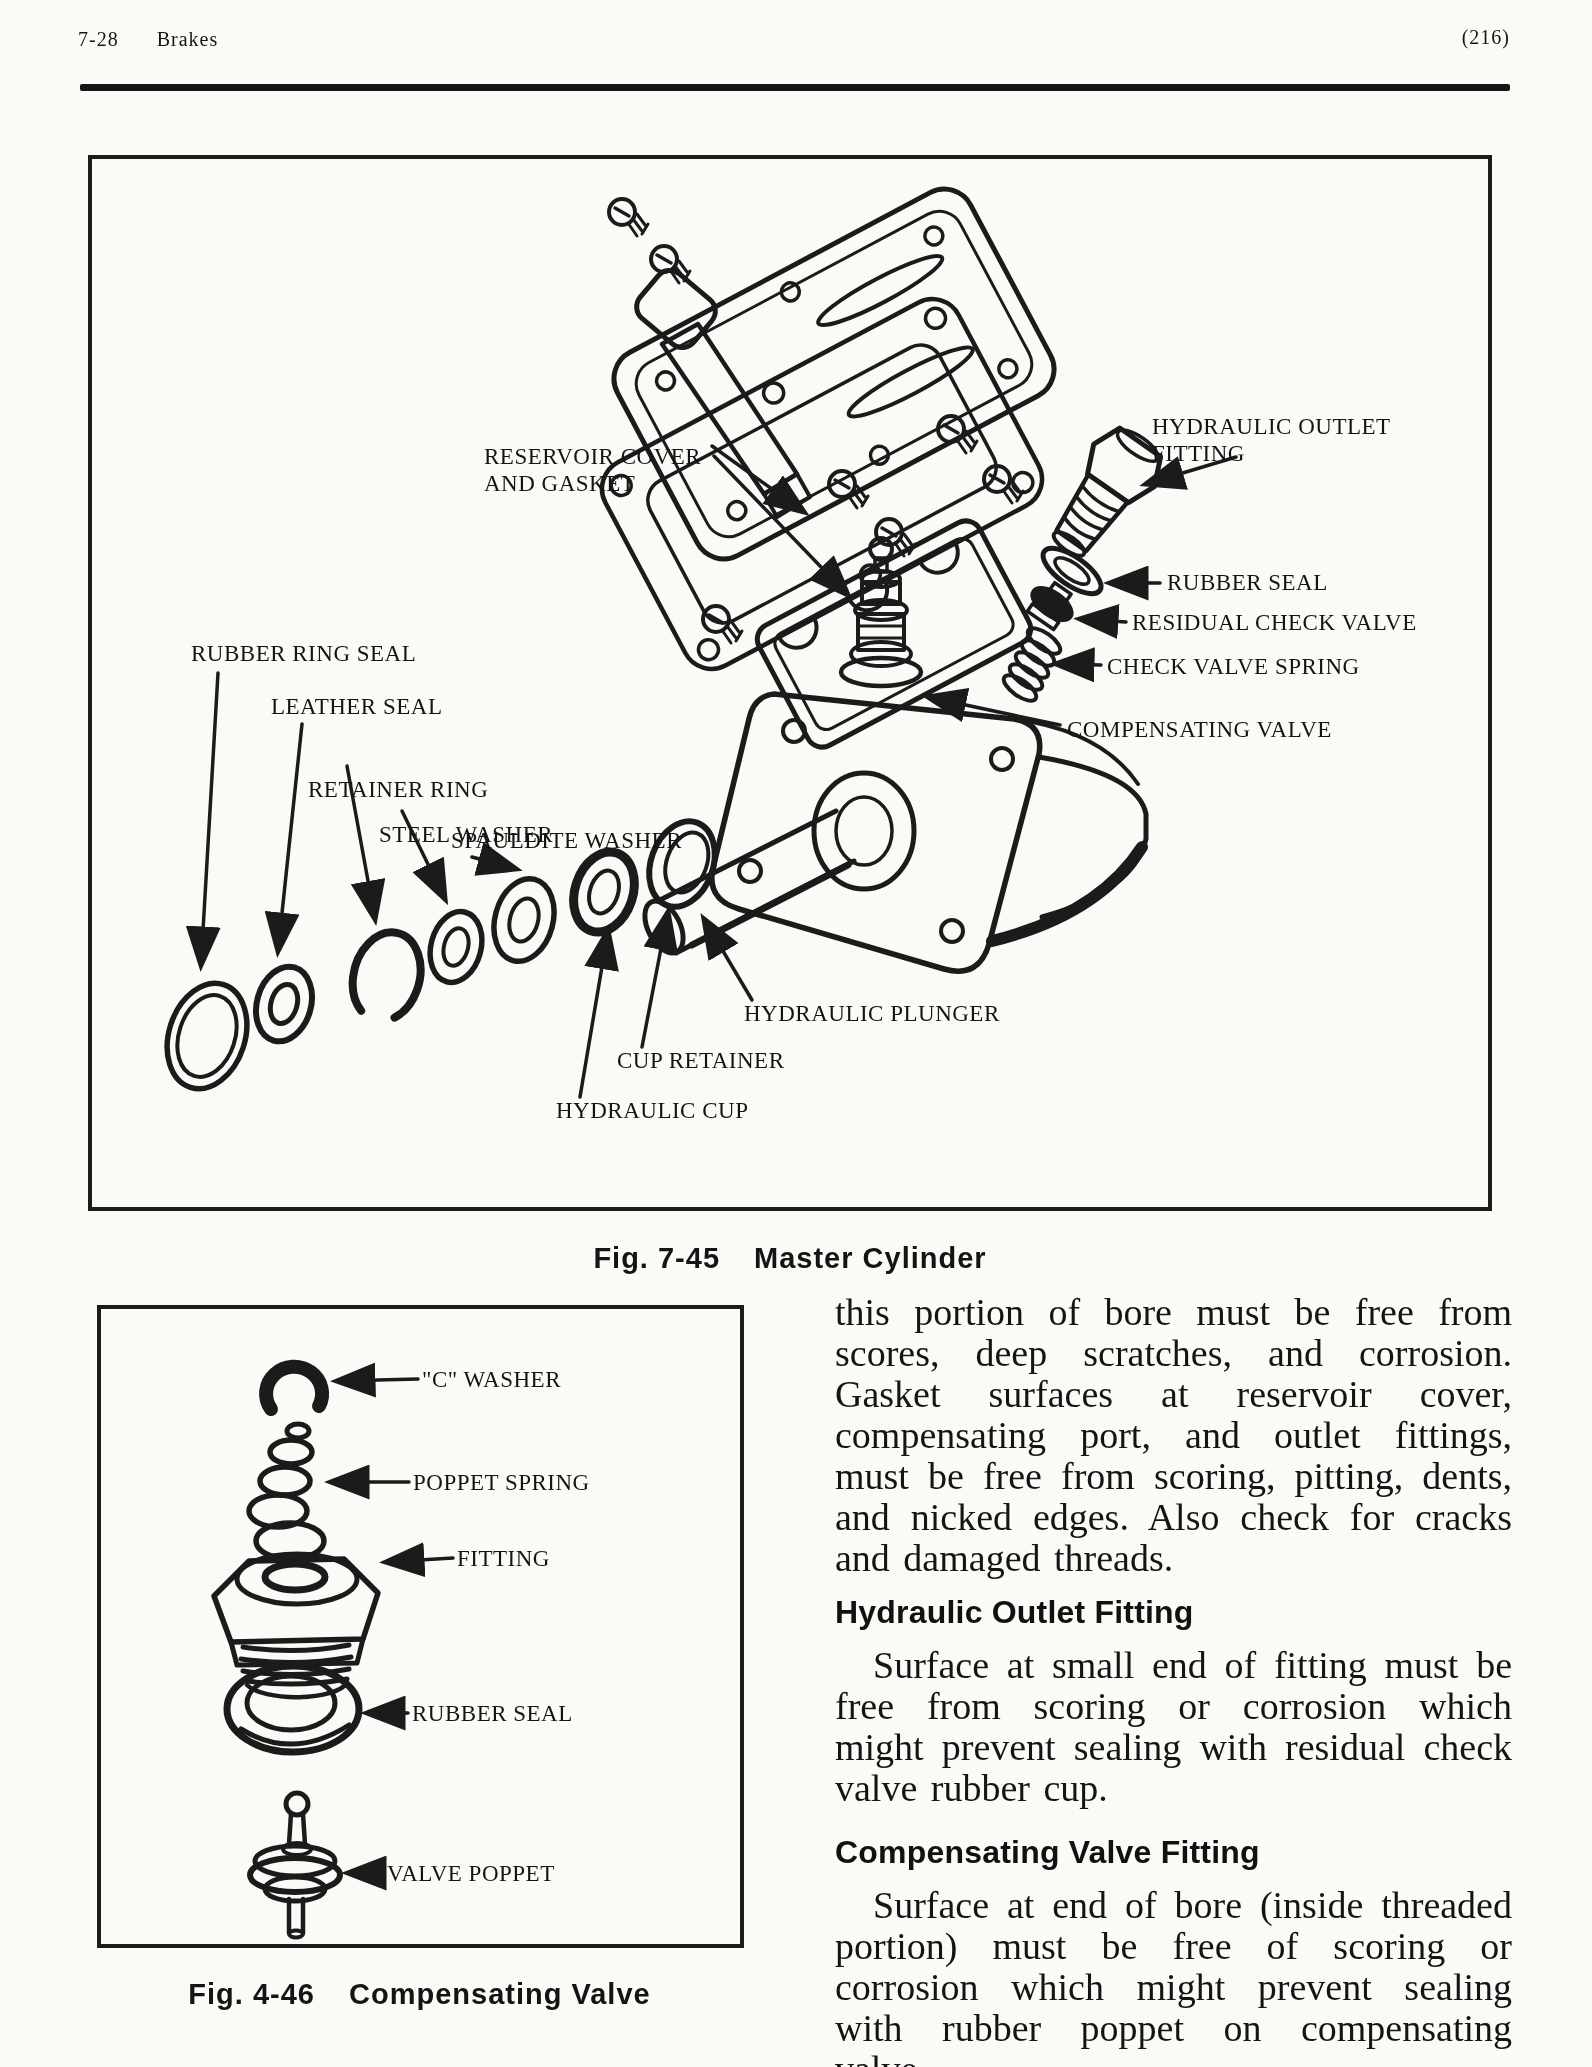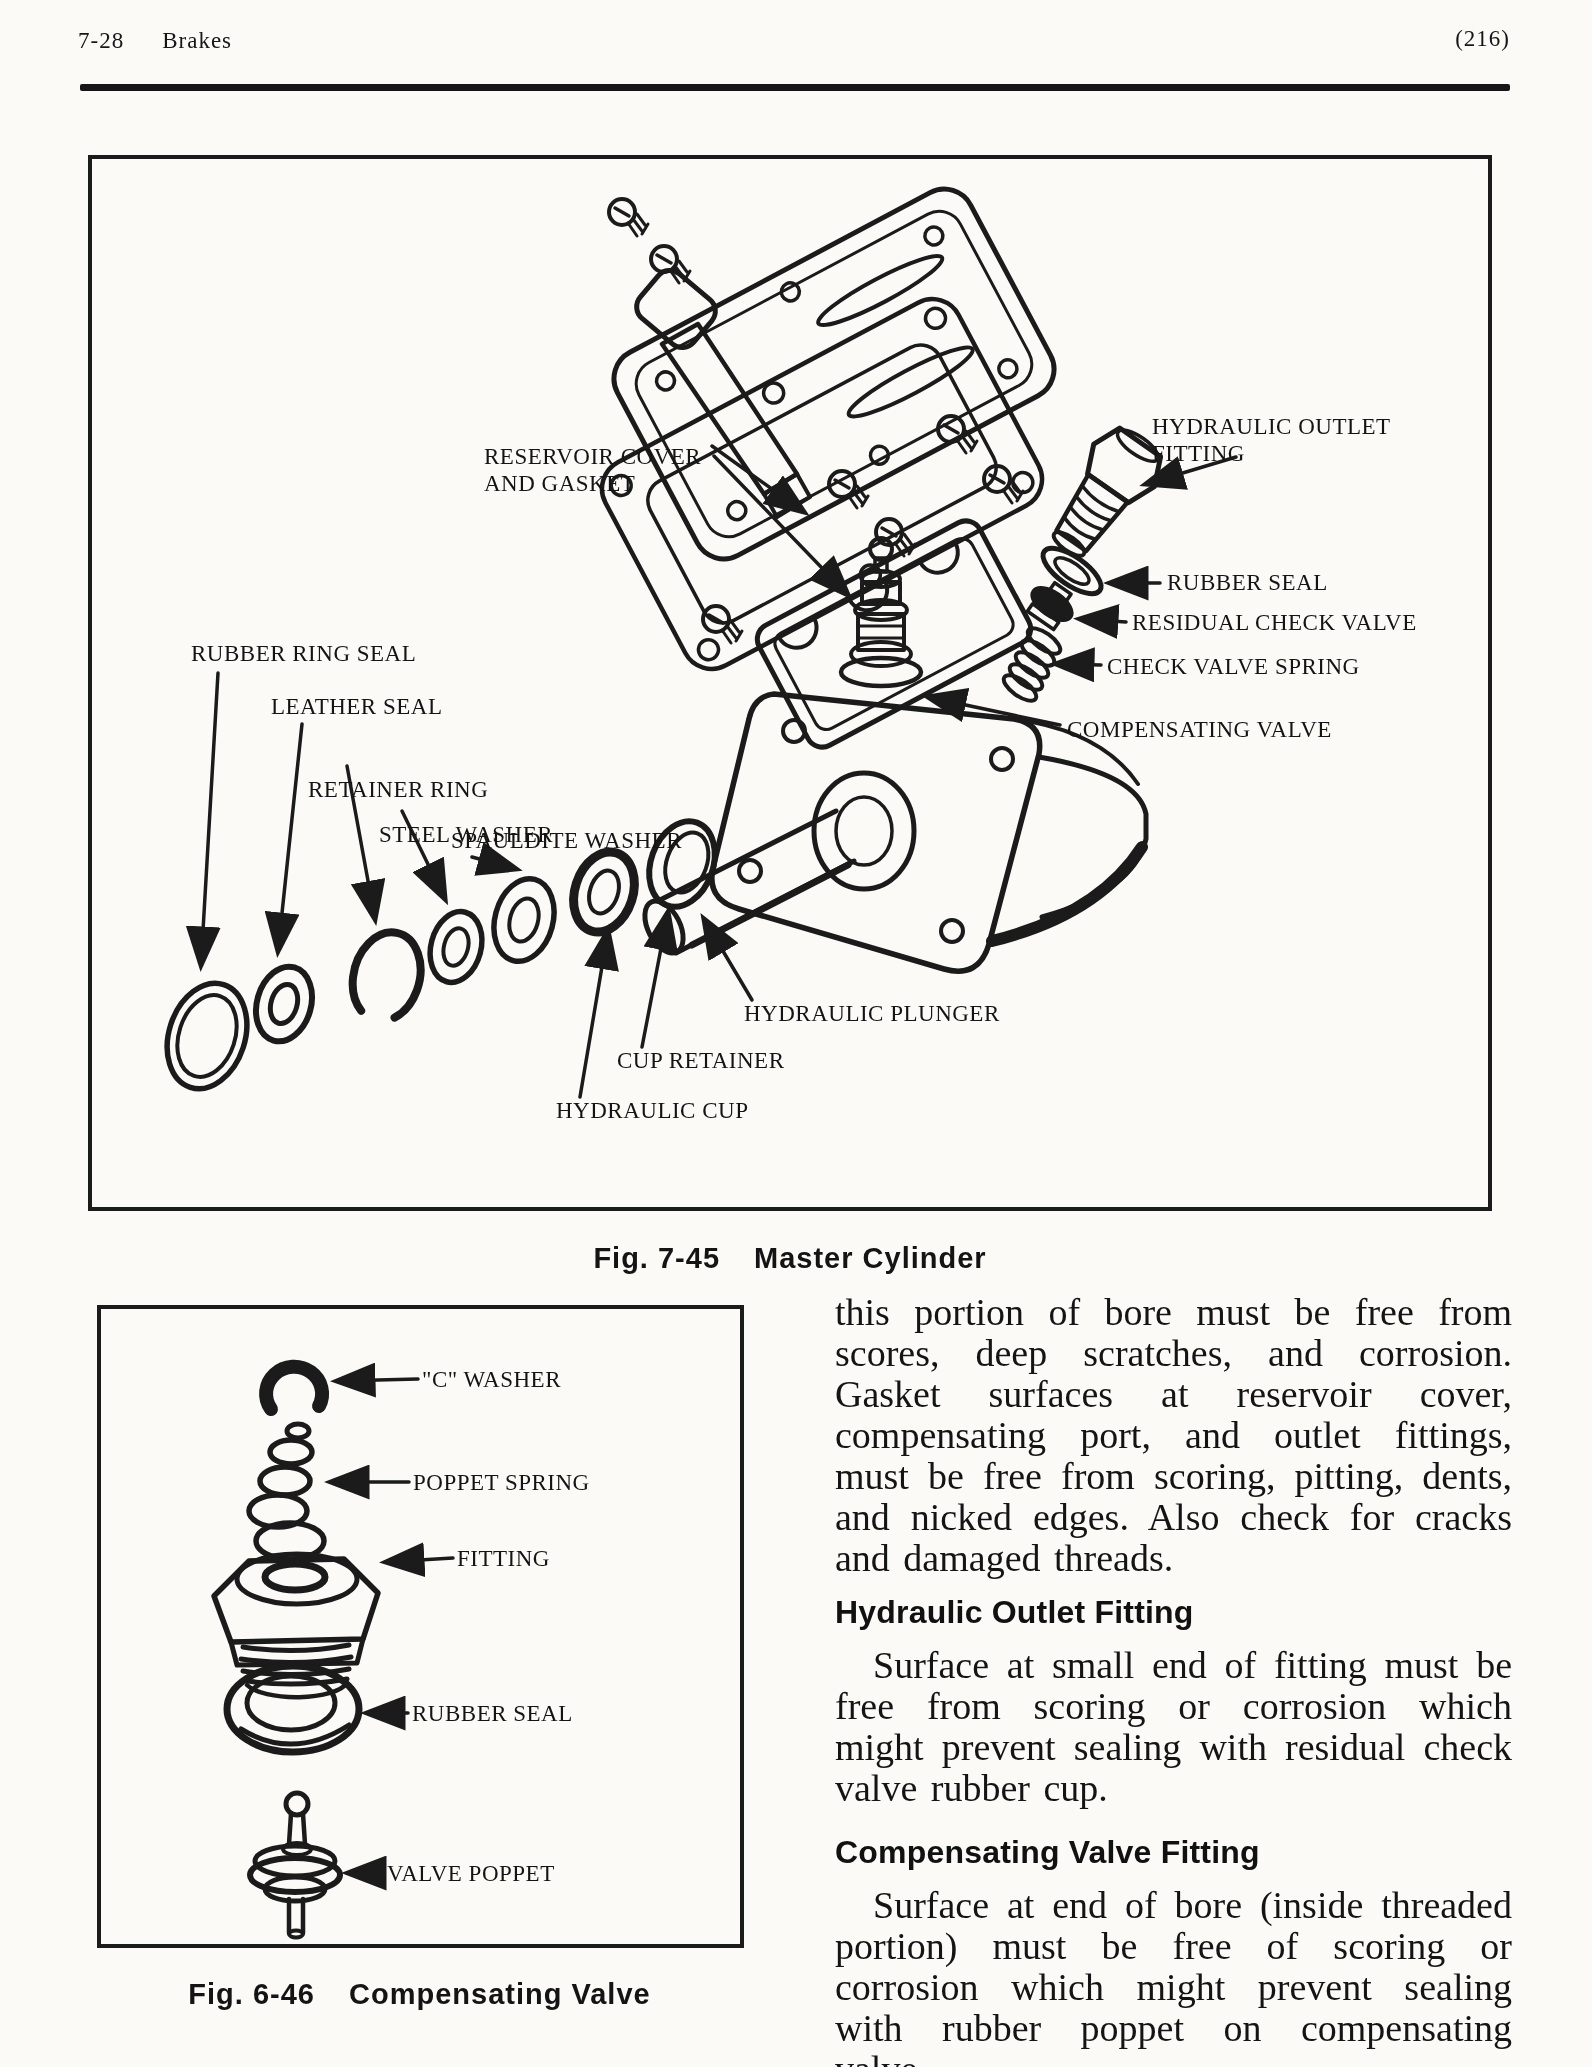--- a/index.html
+++ b/index.html
@@ -4,21 +4,21 @@
 <style>
   html,body{margin:0;padding:0;}
   body{
     width:1592px;height:2067px;position:relative;
     background:#fbfaf7;color:#161616;
     font-family:"Liberation Serif",serif;
     overflow:hidden;
   }
   .abs{position:absolute;}
   
-  .hdr{font-size:23px;letter-spacing:1px;white-space:nowrap;}
+  .hdr{font-size:20px;letter-spacing:1px;white-space:nowrap;}
   .hdr-left{left:78px;top:28px;}
   .hdr-left .sep{display:inline-block;width:38px;}
   .hdr-right{right:82px;top:26px;}
   .rule{left:80px;top:84px;width:1430px;height:7px;background:#161616;border-radius:2px;}
   
   .figbox{border:4px solid #1b1b1b;background:#fbfaf7;box-sizing:border-box;}
   .fig45{left:88px;top:155px;width:1404px;height:1056px;}
   .fig46{left:97px;top:1305px;width:647px;height:643px;}
   .figbox svg{position:absolute;left:0;top:0;width:100%;height:100%;}
   
@@ -311,21 +311,21 @@
   </svg>
 
   <div class="lbl" style="left:321px;top:57px;">"C" WASHER</div>
   <div class="lbl" style="left:312px;top:160px;">POPPET SPRING</div>
   <div class="lbl" style="left:356px;top:236px;">FITTING</div>
   <div class="lbl" style="left:311px;top:391px;">RUBBER SEAL</div>
   <div class="lbl" style="left:286px;top:551px;">VALVE POPPET</div>
 </div>
 
 <div class="abs caption cap46">
-  <span>Fig. 6-46</span><span class="gap"></span><span>Compensating Valve</span>
+  <span>Fig. 4-46</span><span class="gap"></span><span>Compensating Valve</span>
 </div>
 
 <div class="abs article">
   <p>this portion of bore must be free from scores, deep scratches, and corrosion. Gasket surfaces at reservoir cover, compensating port, and outlet fittings, must be free from scoring, pitting, dents, and nicked edges.  Also check for cracks and damaged threads.</p>
   <h2 class="h2a">Hydraulic Outlet Fitting</h2>
   <p class="ind">Surface at small end of fitting must be free from scoring or corrosion which might prevent sealing with residual check valve rubber cup.</p>
   <h2 class="h2b">Compensating Valve Fitting</h2>
   <p class="ind">Surface at end of bore (inside threaded portion) must be free of scoring or corrosion which might prevent sealing with rubber poppet on compensating valve.</p>
 </div>
 

